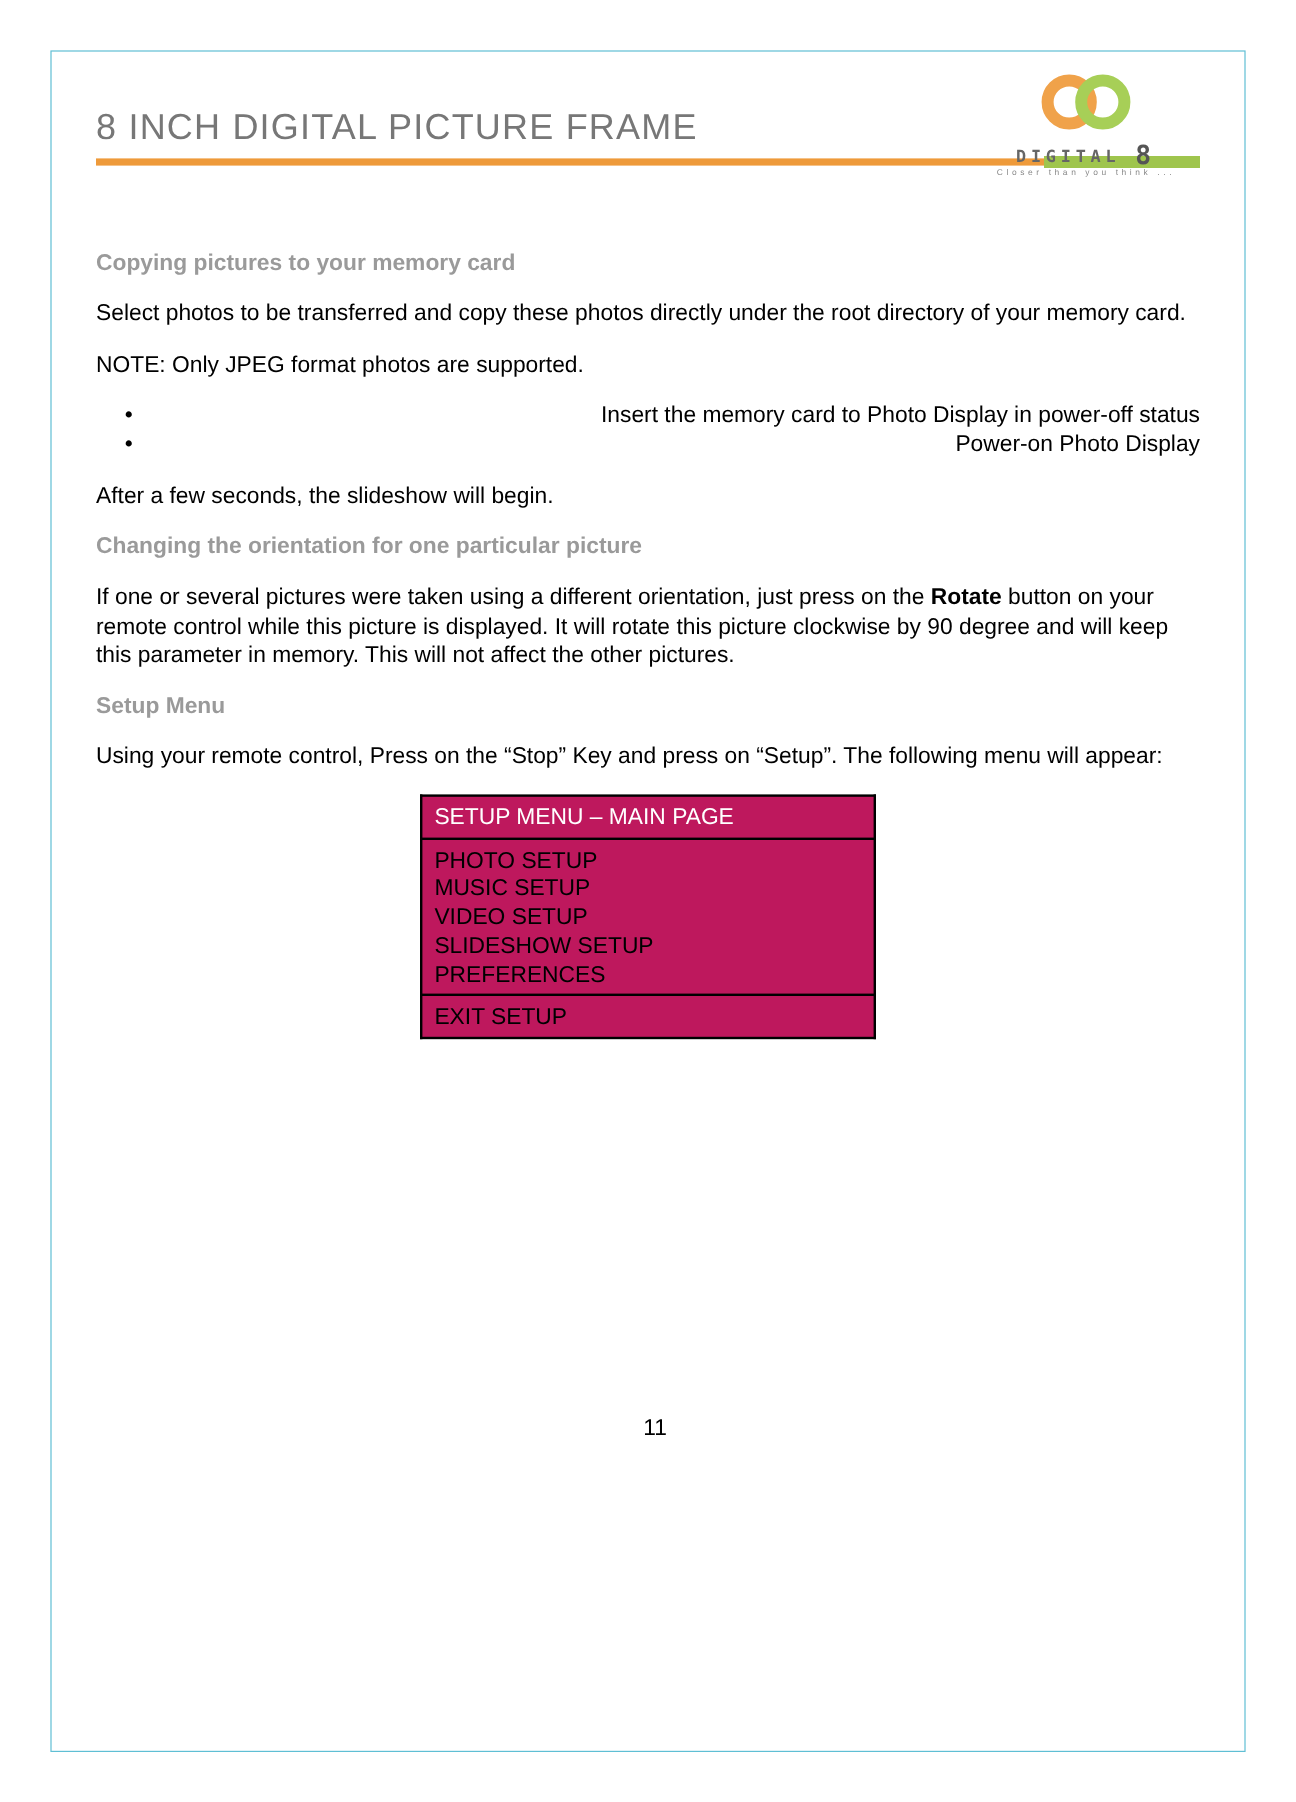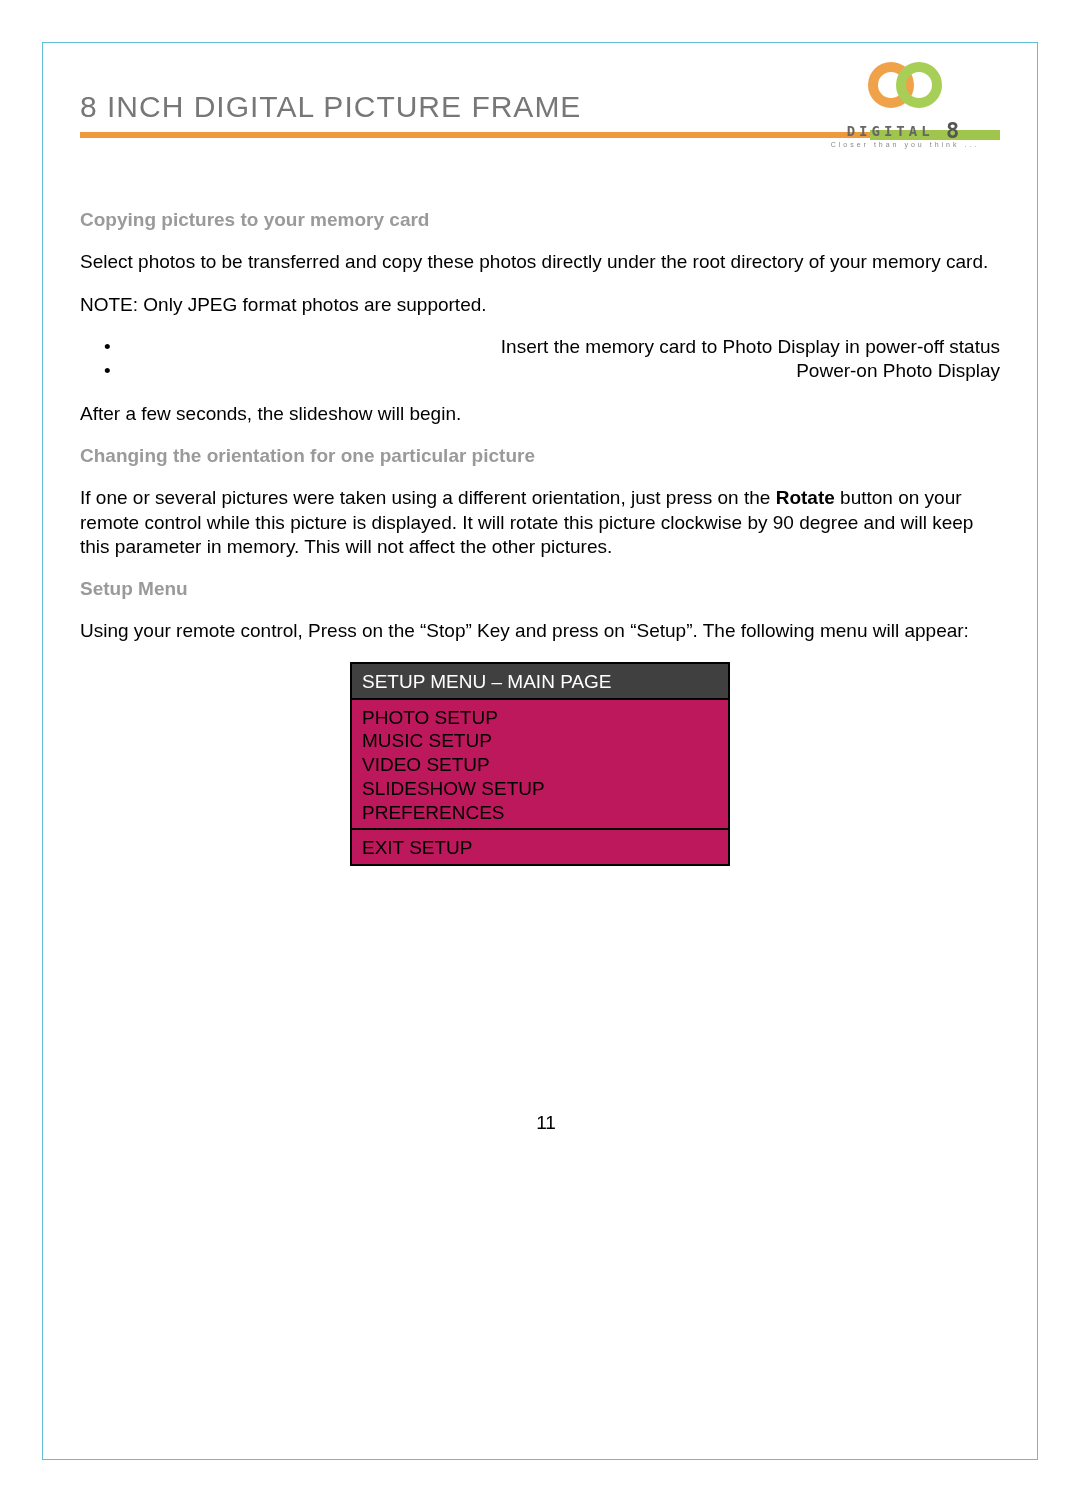--- a/index.html
+++ b/index.html
@@ -103,25 +103,25 @@
     border-collapse: collapse;
     width: 380px;
     border: 2px solid #000;
   }
   .menu-table td {
     border: 2px solid #000;
     padding: 6px 10px 4px 10px;
     font-size: 19px;
     line-height: 1.25;
   }
-  .menu-head { background: #404040; color: #fff; }
+  .menu-head { background: #be185d; color: #fff; }
   .menu-body { background: #be185d; color: #000; }
   .page-num {
     position: absolute;
-    left: 0; right: 0; top: 1112px;
+    left: 0; right: 0; top: 1180px;
     text-align: center;
     font-size: 19px;
     color: #000;
     margin-left: 12px;
   }
   .page-num-wrap { position:absolute; width:1080px; }
   .render-span { display: inline; }
 </style>
 </head>
 <body>

